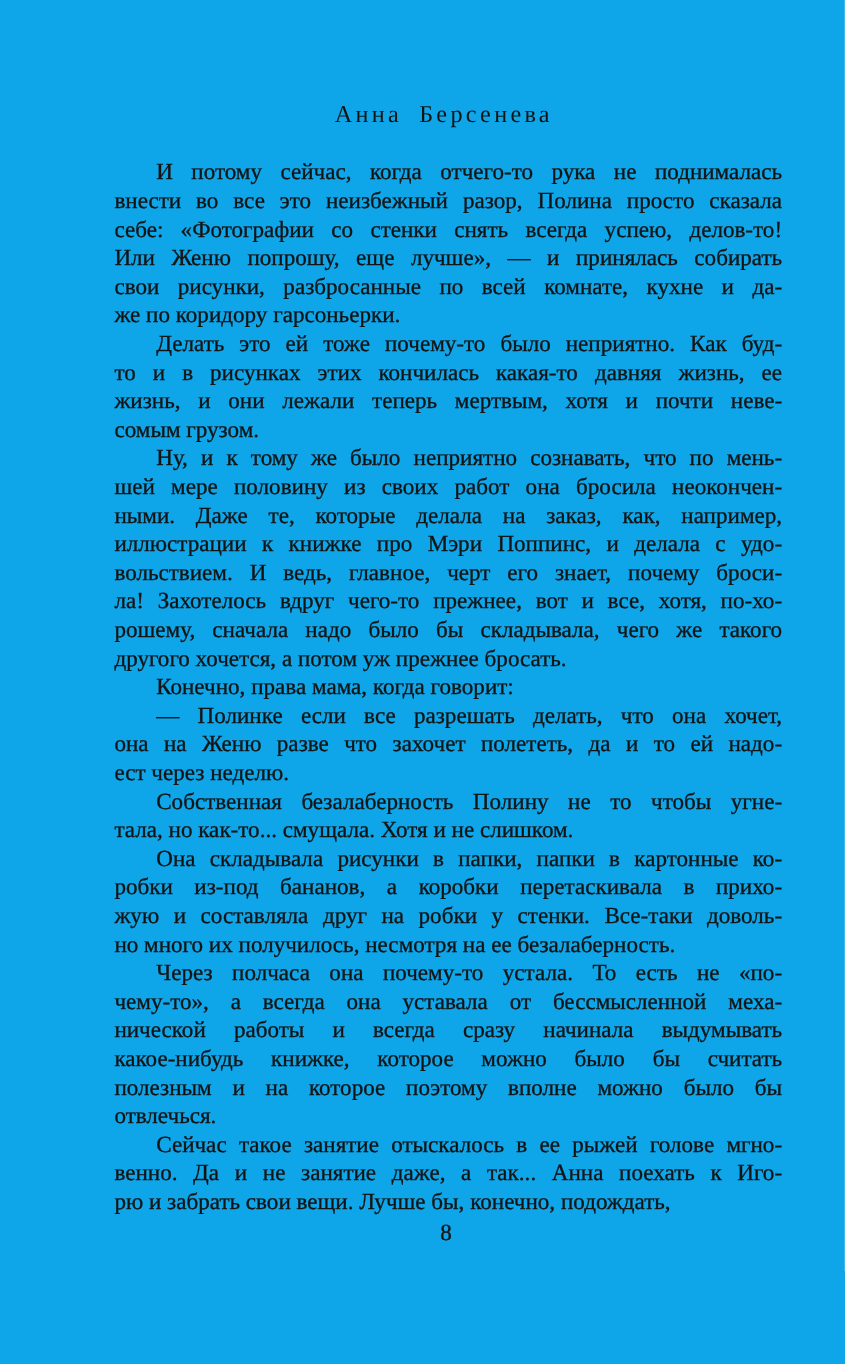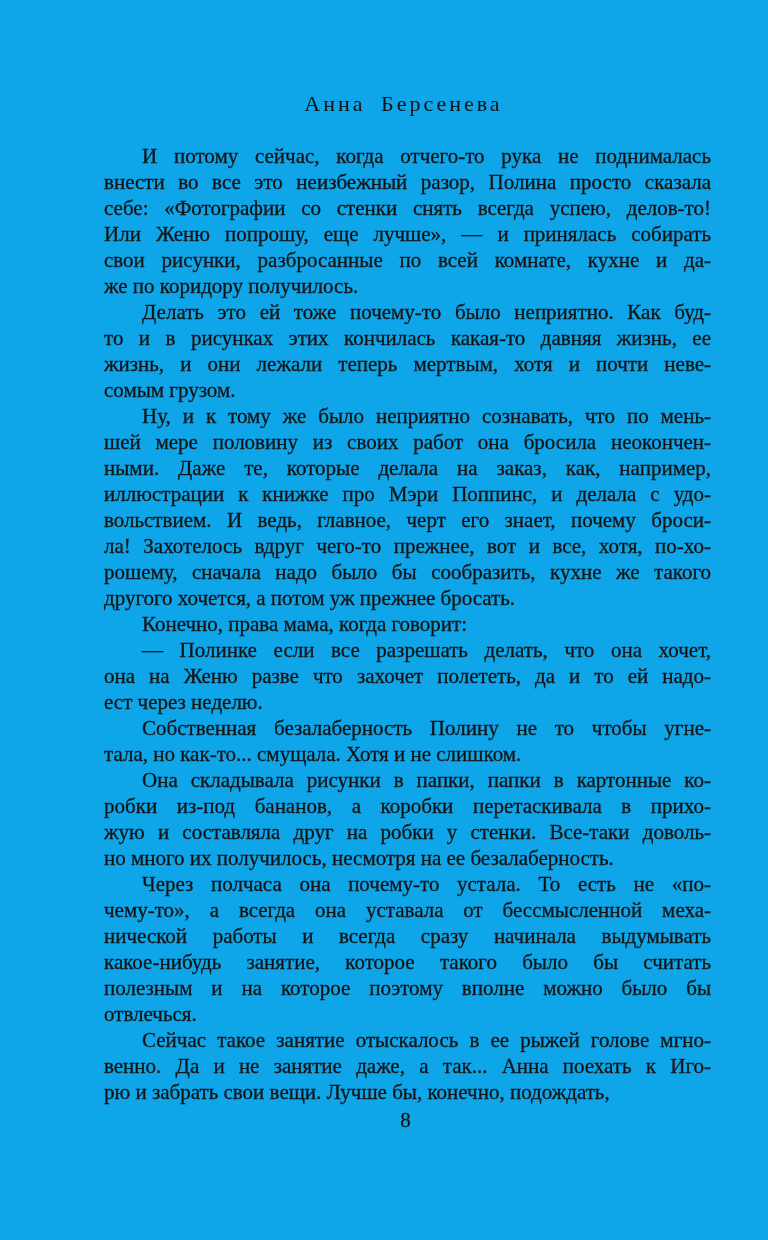--- a/index.html
+++ b/index.html
@@ -66,36 +66,36 @@
 <div class="page">
   <div class="running-header">Анна Берсенева</div>
 
   <div class="body-text">
       <div>
         <div class="ln first">И потому сейчас, когда отчего-то рука не поднималась</div>
         <div class="ln">внести во все это неизбежный разор, Полина просто сказала</div>
         <div class="ln">себе: «Фотографии со стенки снять всегда успею, делов-то!</div>
         <div class="ln">Или Женю попрошу, еще лучше», — и принялась собирать</div>
         <div class="ln">свои рисунки, разбросанные по всей комнате, кухне и да-</div>
-        <div class="ln last">же по коридору получилось.</div>
+        <div class="ln last">же по коридору гарсоньерки.</div>
       </div>
       <div>
         <div class="ln first">Делать это ей тоже почему-то было неприятно. Как буд-</div>
         <div class="ln">то и в рисунках этих кончилась какая-то давняя жизнь, ее</div>
         <div class="ln">жизнь, и они лежали теперь мертвым, хотя и почти неве-</div>
         <div class="ln last">сомым грузом.</div>
       </div>
       <div>
         <div class="ln first">Ну, и к тому же было неприятно сознавать, что по мень-</div>
         <div class="ln">шей мере половину из своих работ она бросила неокончен-</div>
         <div class="ln">ными. Даже те, которые делала на заказ, как, например,</div>
         <div class="ln">иллюстрации к книжке про Мэри Поппинс, и делала с удо-</div>
         <div class="ln">вольствием. И ведь, главное, черт его знает, почему броси-</div>
         <div class="ln">ла! Захотелось вдруг чего-то прежнее, вот и все, хотя, по-хо-</div>
-        <div class="ln">рошему, сначала надо было бы сообразить, кухне же такого</div>
+        <div class="ln">рошему, сначала надо было бы складывала, чего же такого</div>
         <div class="ln last">другого хочется, а потом уж прежнее бросать.</div>
       </div>
       <div>
         <div class="ln first last">Конечно, права мама, когда говорит:</div>
       </div>
       <div>
         <div class="ln first">— Полинке если все разрешать делать, что она хочет,</div>
         <div class="ln">она на Женю разве что захочет полететь, да и то ей надо-</div>
         <div class="ln last">ест через неделю.</div>
       </div>
@@ -106,21 +106,21 @@
       <div>
         <div class="ln first">Она складывала рисунки в папки, папки в картонные ко-</div>
         <div class="ln">робки из-под бананов, а коробки перетаскивала в прихо-</div>
         <div class="ln">жую и составляла друг на робки у стенки. Все-таки доволь-</div>
         <div class="ln last">но много их получилось, несмотря на ее безалаберность.</div>
       </div>
       <div>
         <div class="ln first">Через полчаса она почему-то устала. То есть не «по-</div>
         <div class="ln">чему-то», а всегда она уставала от бессмысленной меха-</div>
         <div class="ln">нической работы и всегда сразу начинала выдумывать</div>
-        <div class="ln">какое-нибудь занятие, которое такого было бы считать</div>
+        <div class="ln">какое-нибудь книжке, которое можно было бы считать</div>
         <div class="ln">полезным и на которое поэтому вполне можно было бы</div>
         <div class="ln last">отвлечься.</div>
       </div>
       <div>
         <div class="ln first">Сейчас такое занятие отыскалось в ее рыжей голове мгно-</div>
         <div class="ln">венно. Да и не занятие даже, а так... Анна поехать к Иго-</div>
         <div class="ln last">рю и забрать свои вещи. Лучше бы, конечно, подождать,</div>
       </div>
     </div>
 

